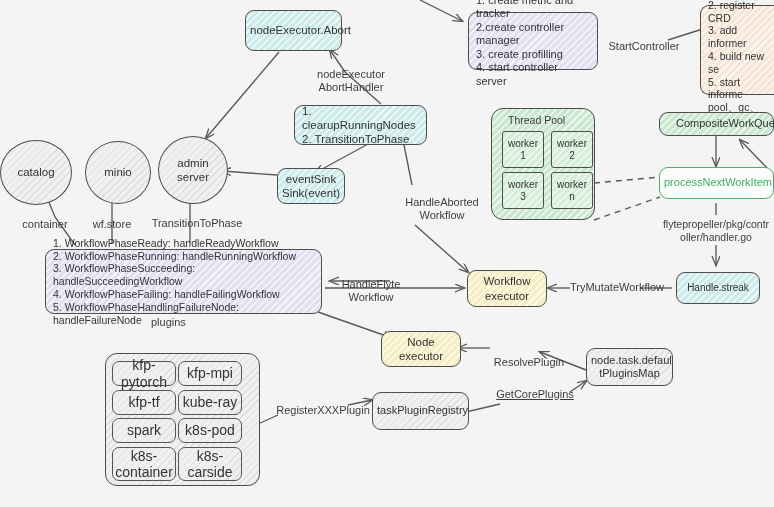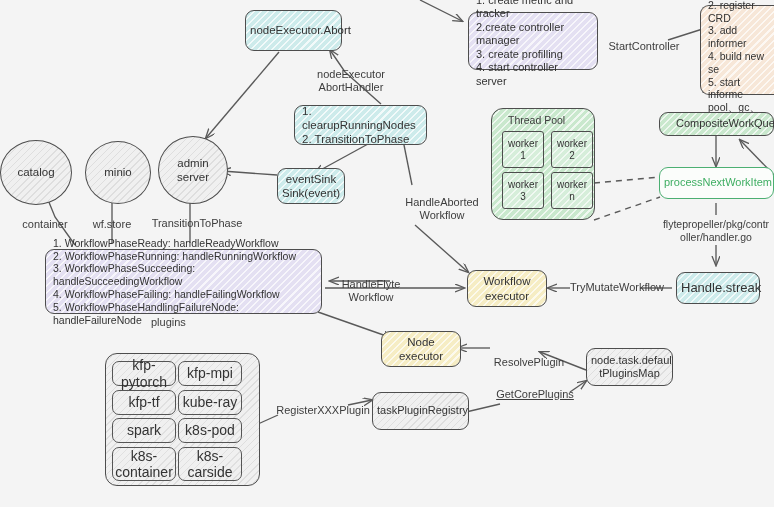--- a/index.html
+++ b/index.html
@@ -262,21 +262,21 @@
 n</span></div>
 
   <div class="node rect fill-green" style="left:659px;top:112px;width:115px;height:24px;font-size:11px;">
     <span class="inner">CompositeWorkQueue</span>
   </div>
 
   <div class="node rect fill-white border-green text-green" style="left:659px;top:167px;width:115px;height:32px;font-size:11px;">
     <span class="inner">processNextWorkItem</span>
   </div>
 
-  <div class="node rect fill-cyan" style="left:676px;top:272px;width:84px;height:32px;font-size:13px;">
+  <div class="node rect fill-cyan" style="left:676px;top:272px;width:84px;height:32px;font-size:10px;">
     <span class="inner">Handle.streak</span>
   </div>
 
   <div class="node rect fill-yellow" style="left:467px;top:270px;width:80px;height:37px;white-space:pre-line;">
     <span class="inner">Workflow
 executor</span>
   </div>
 
   <div class="node rect fill-yellow" style="left:381px;top:331px;width:80px;height:36px;white-space:pre-line;">
     <span class="inner">Node

